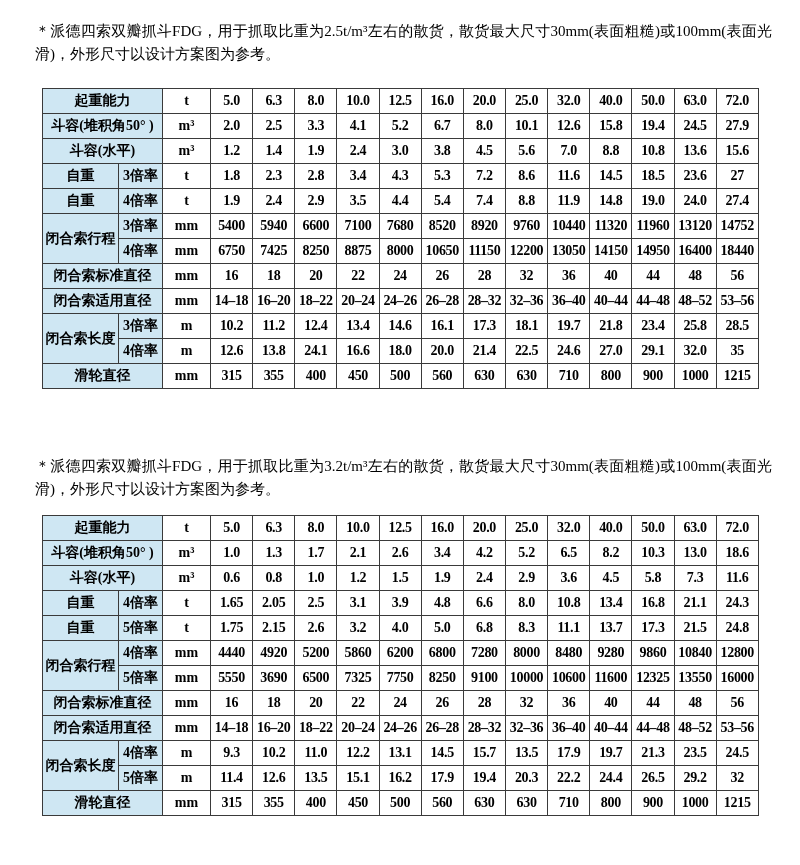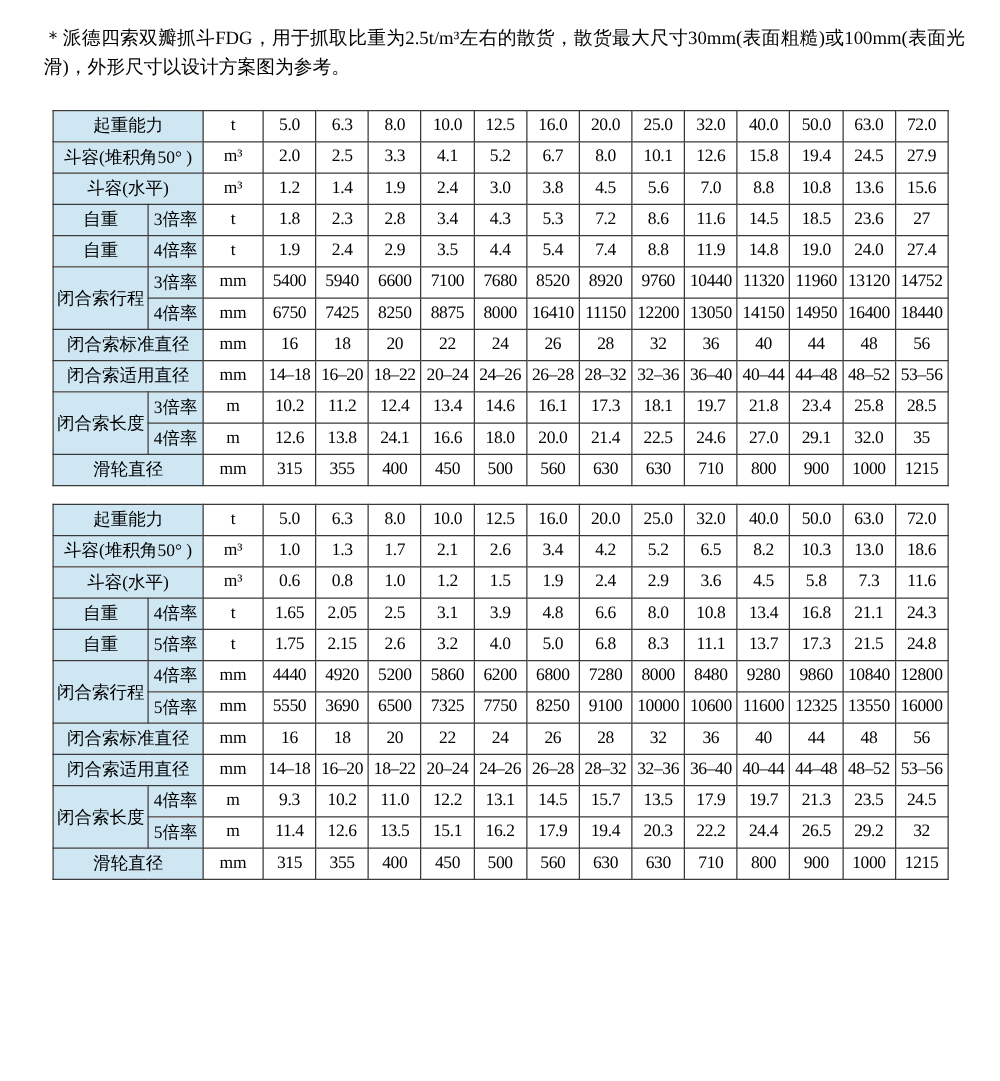--- a/index.html
+++ b/index.html
@@ -25,20 +25,21 @@
     line-height: 23px;
     text-align: justify;
     color: #000000;
   }
   .para.second { margin-top: 66px; }
   table.spec {
     border-collapse: collapse;
     table-layout: fixed;
     width: 716px;
     margin: 22px 0 0 7px;
+    font-weight: bold;
   }
   table.spec.second { margin-top: 14px; }
   table.spec td {
     border: 1px solid #3a3a3a;
     height: 24px;
     padding: 0 1px;
     text-align: center;
     vertical-align: middle;
     font-size: 14px;
     white-space: nowrap;
@@ -185,21 +186,21 @@
           <td class="val">14752</td>
         </tr>
         <tr>
           <td class="lbl">4倍率</td>
           <td class="unit">mm</td>
           <td class="val">6750</td>
           <td class="val">7425</td>
           <td class="val">8250</td>
           <td class="val">8875</td>
           <td class="val">8000</td>
-          <td class="val">16410</td>
+          <td class="val">10650</td>
           <td class="val">11150</td>
           <td class="val">12200</td>
           <td class="val">13050</td>
           <td class="val">14150</td>
           <td class="val">14950</td>
           <td class="val">16400</td>
           <td class="val">18440</td>
         </tr>
         <tr>
           <td class="lbl" colspan="2">闭合索标准直径</td>
@@ -283,20 +284,21 @@
           <td class="val">630</td>
           <td class="val">710</td>
           <td class="val">800</td>
           <td class="val">900</td>
           <td class="val">1000</td>
           <td class="val">1215</td>
         </tr>
       </tbody>
   </table>
 
+  <p class="para second">＊派德四索双瓣抓斗FDG，用于抓取比重为3.2t/m³左右的散货，散货最大尺寸30mm(表面粗糙)或100mm(表面光滑)，外形尺寸以设计方案图为参考。</p>
 
   <table class="spec second">
     <colgroup>
       <col class="c-label1">
         <col class="c-label2">
         <col class="c-unit">
       <col class="c-data">
         <col class="c-data">
         <col class="c-data">
         <col class="c-data">

